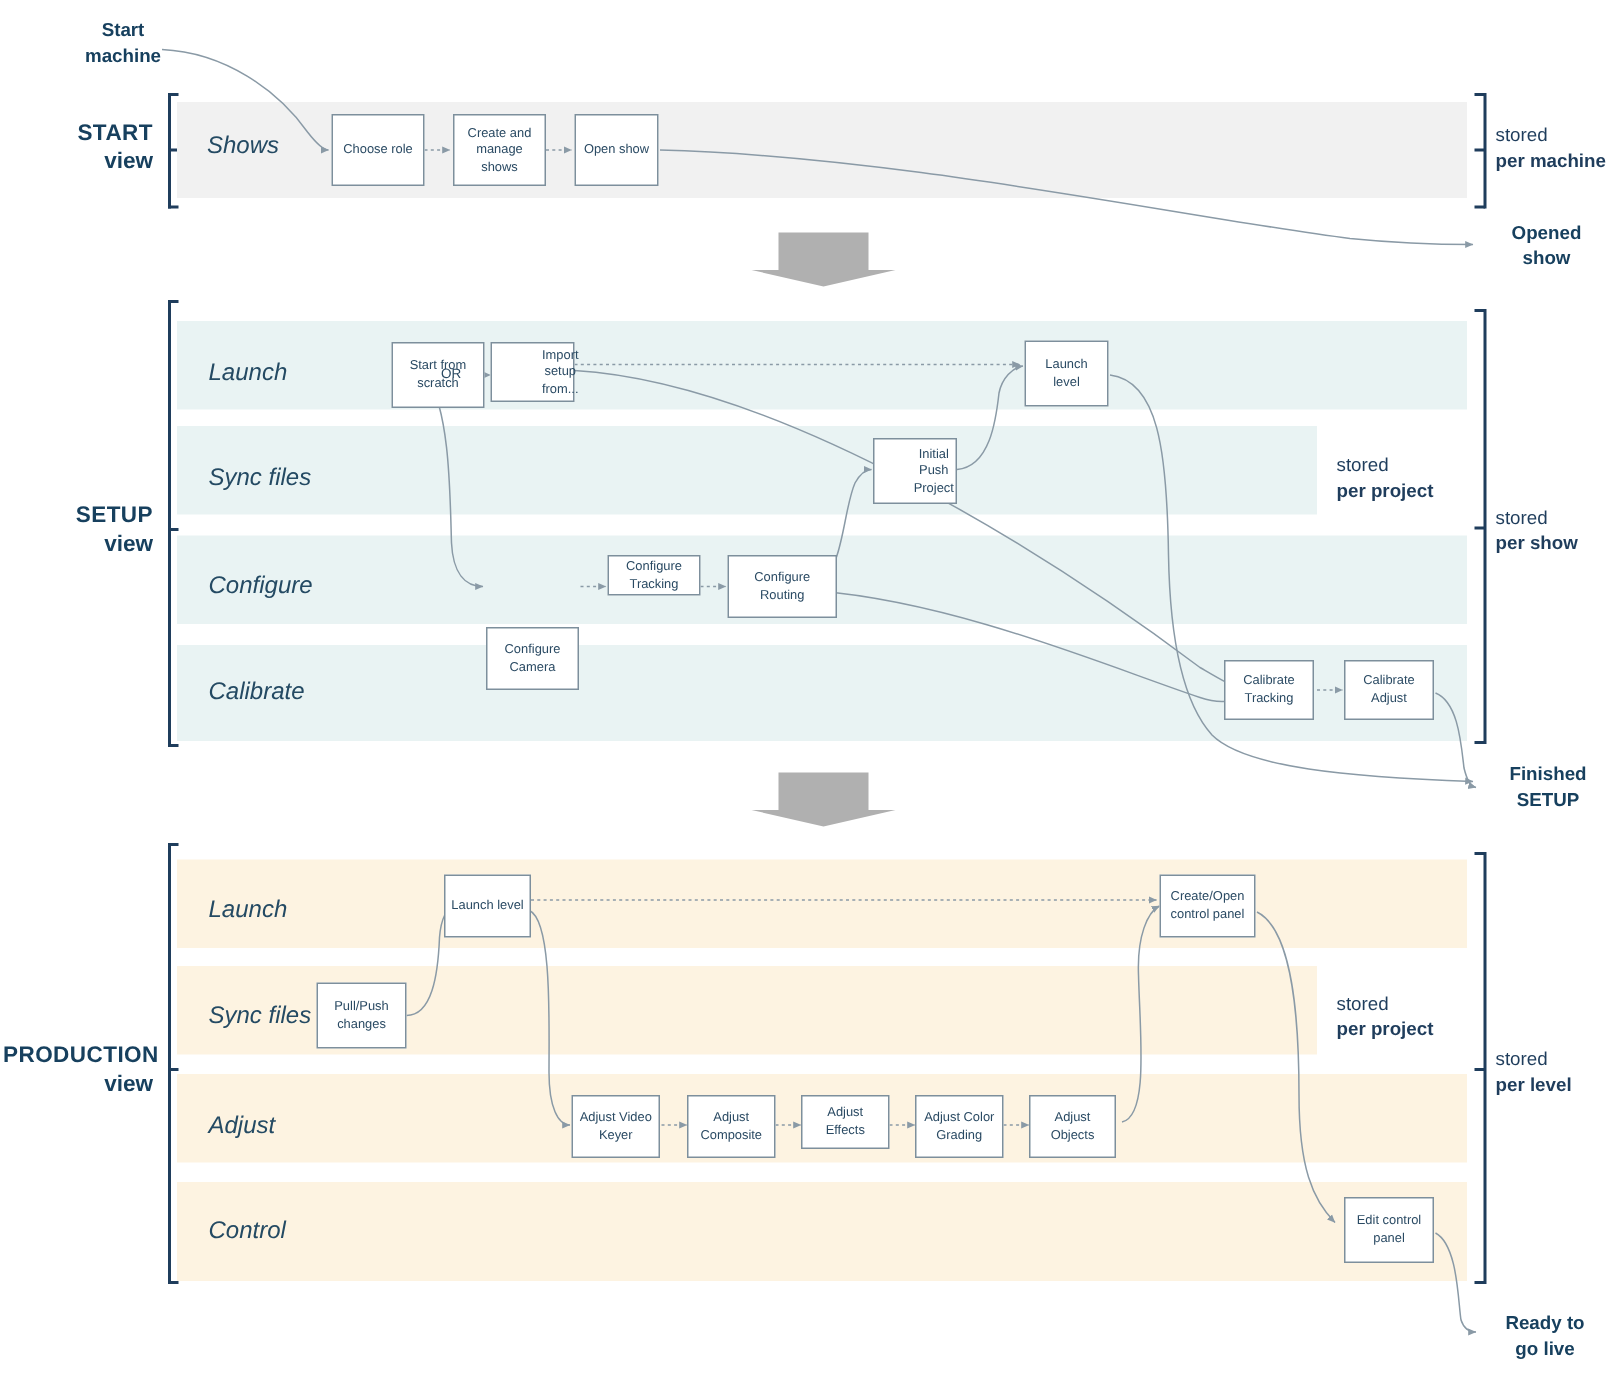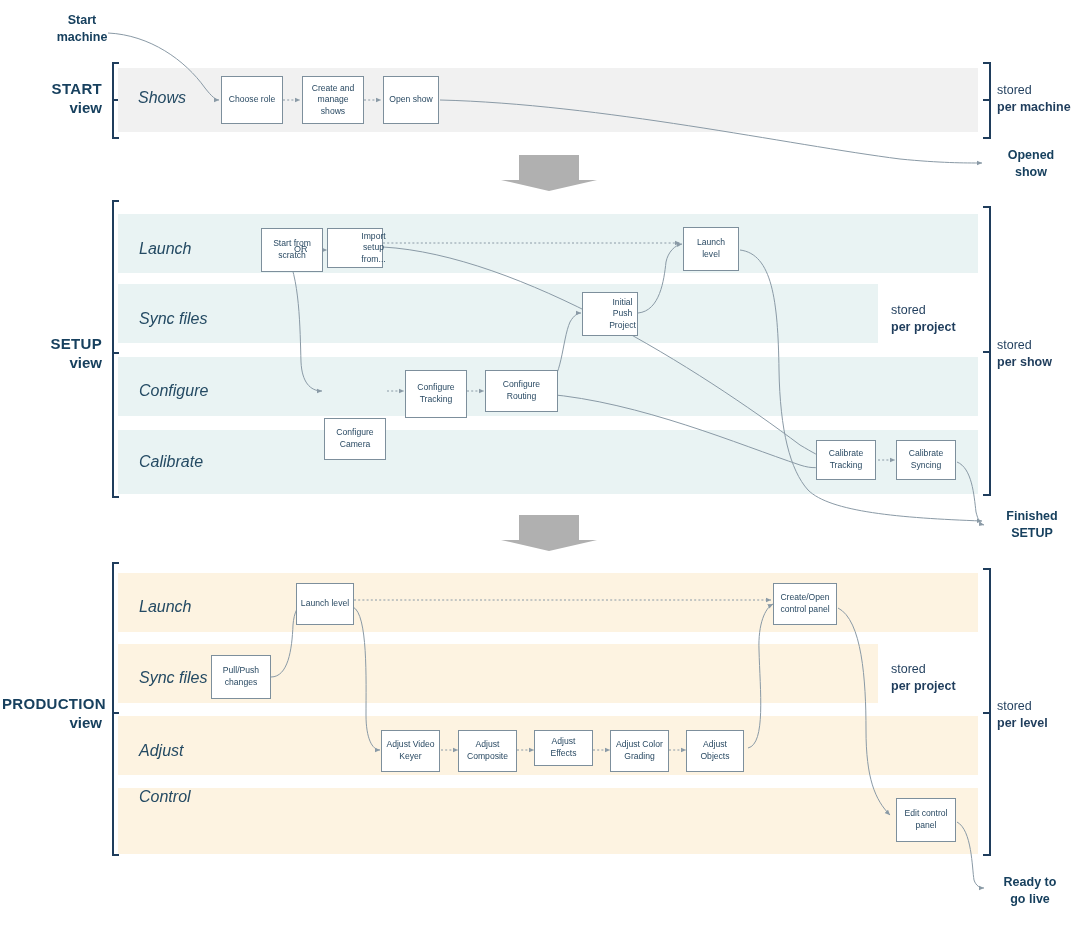--- a/index.html
+++ b/index.html
@@ -242,24 +242,24 @@
   <div class="lane-label" style="left:139px; top:310px;">Sync files</div>
   <div class="lane-label" style="left:139px; top:382px;">Configure</div>
   <div class="lane-label" style="left:139px; top:453px;">Calibrate</div>
 
   <div class="node" style="left:221px; top:228px; width:62px; height:44px;margin-left:40px;">Start from scratch</div>
   <div class="or-label" style="left:294px; top:244px;">OR</div>
   <div class="node" style="left:327px; top:228px; width:56px; height:40px;padding-left:40px;">Import setup from...</div>
   <div class="node" style="left:683px; top:227px; width:56px; height:44px;">Launch level</div>
   <div class="node" style="left:582px; top:292px; width:56px; height:44px;padding-left:28px;">Initial Push Project</div>
   <div class="node" style="left:324px; top:370px; width:62px; height:42px;margin-top:48px;">Configure Camera</div>
-  <div class="node" style="left:405px; top:370px; width:62px; height:48px;">Configure Tracking</div>
+  <div class="node" style="left:405px; top:370px; width:62px; height:27px;">Configure Tracking</div>
   <div class="node" style="left:485px; top:370px; width:73px; height:42px;">Configure Routing</div>
   <div class="node" style="left:816px; top:440px; width:60px; height:40px;">Calibrate Tracking</div>
-  <div class="node" style="left:896px; top:440px; width:60px; height:40px;">Calibrate Syncing</div>
+  <div class="node" style="left:896px; top:440px; width:60px; height:40px;">Calibrate Adjust</div>
 
   <div class="anno" style="left:891px; top:302px;">
     <div>stored</div>
     <div class="b">per project</div>
   </div>
 
   <div class="bracket" style="left:989px; top:206px; height:290px;"></div>
   <div class="bracket-tick" style="left:983px; top:206px;"></div>
   <div class="bracket-tick" style="left:983px; top:351px;"></div>
   <div class="bracket-tick" style="left:983px; top:494px;"></div>
@@ -284,21 +284,21 @@
   </div>
 
   <div class="band band-prod" style="left:118px; top:573px; width:860px; height:59px;"></div>
   <div class="band band-prod" style="left:118px; top:644px; width:760px; height:59px;"></div>
   <div class="band band-prod" style="left:118px; top:716px; width:860px; height:59px;"></div>
   <div class="band band-prod" style="left:118px; top:788px; width:860px; height:66px;"></div>
 
   <div class="lane-label" style="left:139px; top:598px;">Launch</div>
   <div class="lane-label" style="left:139px; top:669px;">Sync files</div>
   <div class="lane-label" style="left:139px; top:742px;">Adjust</div>
-  <div class="lane-label" style="left:139px; top:788px;">Control</div>
+  <div class="lane-label" style="left:139px; top:812px;">Control</div>
 
   <div class="node" style="left:296px; top:583px; width:58px; height:42px;">Launch level</div>
   <div class="node" style="left:773px; top:583px; width:64px; height:42px;">Create/Open control panel</div>
   <div class="node" style="left:211px; top:655px; width:60px; height:44px;">Pull/Push changes</div>
   <div class="node" style="left:381px; top:730px; width:59px; height:42px;">Adjust Video Keyer</div>
   <div class="node" style="left:458px; top:730px; width:59px; height:42px;">Adjust Composite</div>
   <div class="node" style="left:534px; top:730px; width:59px; height:36px;">Adjust Effects</div>
   <div class="node" style="left:610px; top:730px; width:59px; height:42px;">Adjust Color Grading</div>
   <div class="node" style="left:686px; top:730px; width:58px; height:42px;">Adjust Objects</div>
   <div class="node" style="left:896px; top:798px; width:60px; height:44px;">Edit control panel</div>

